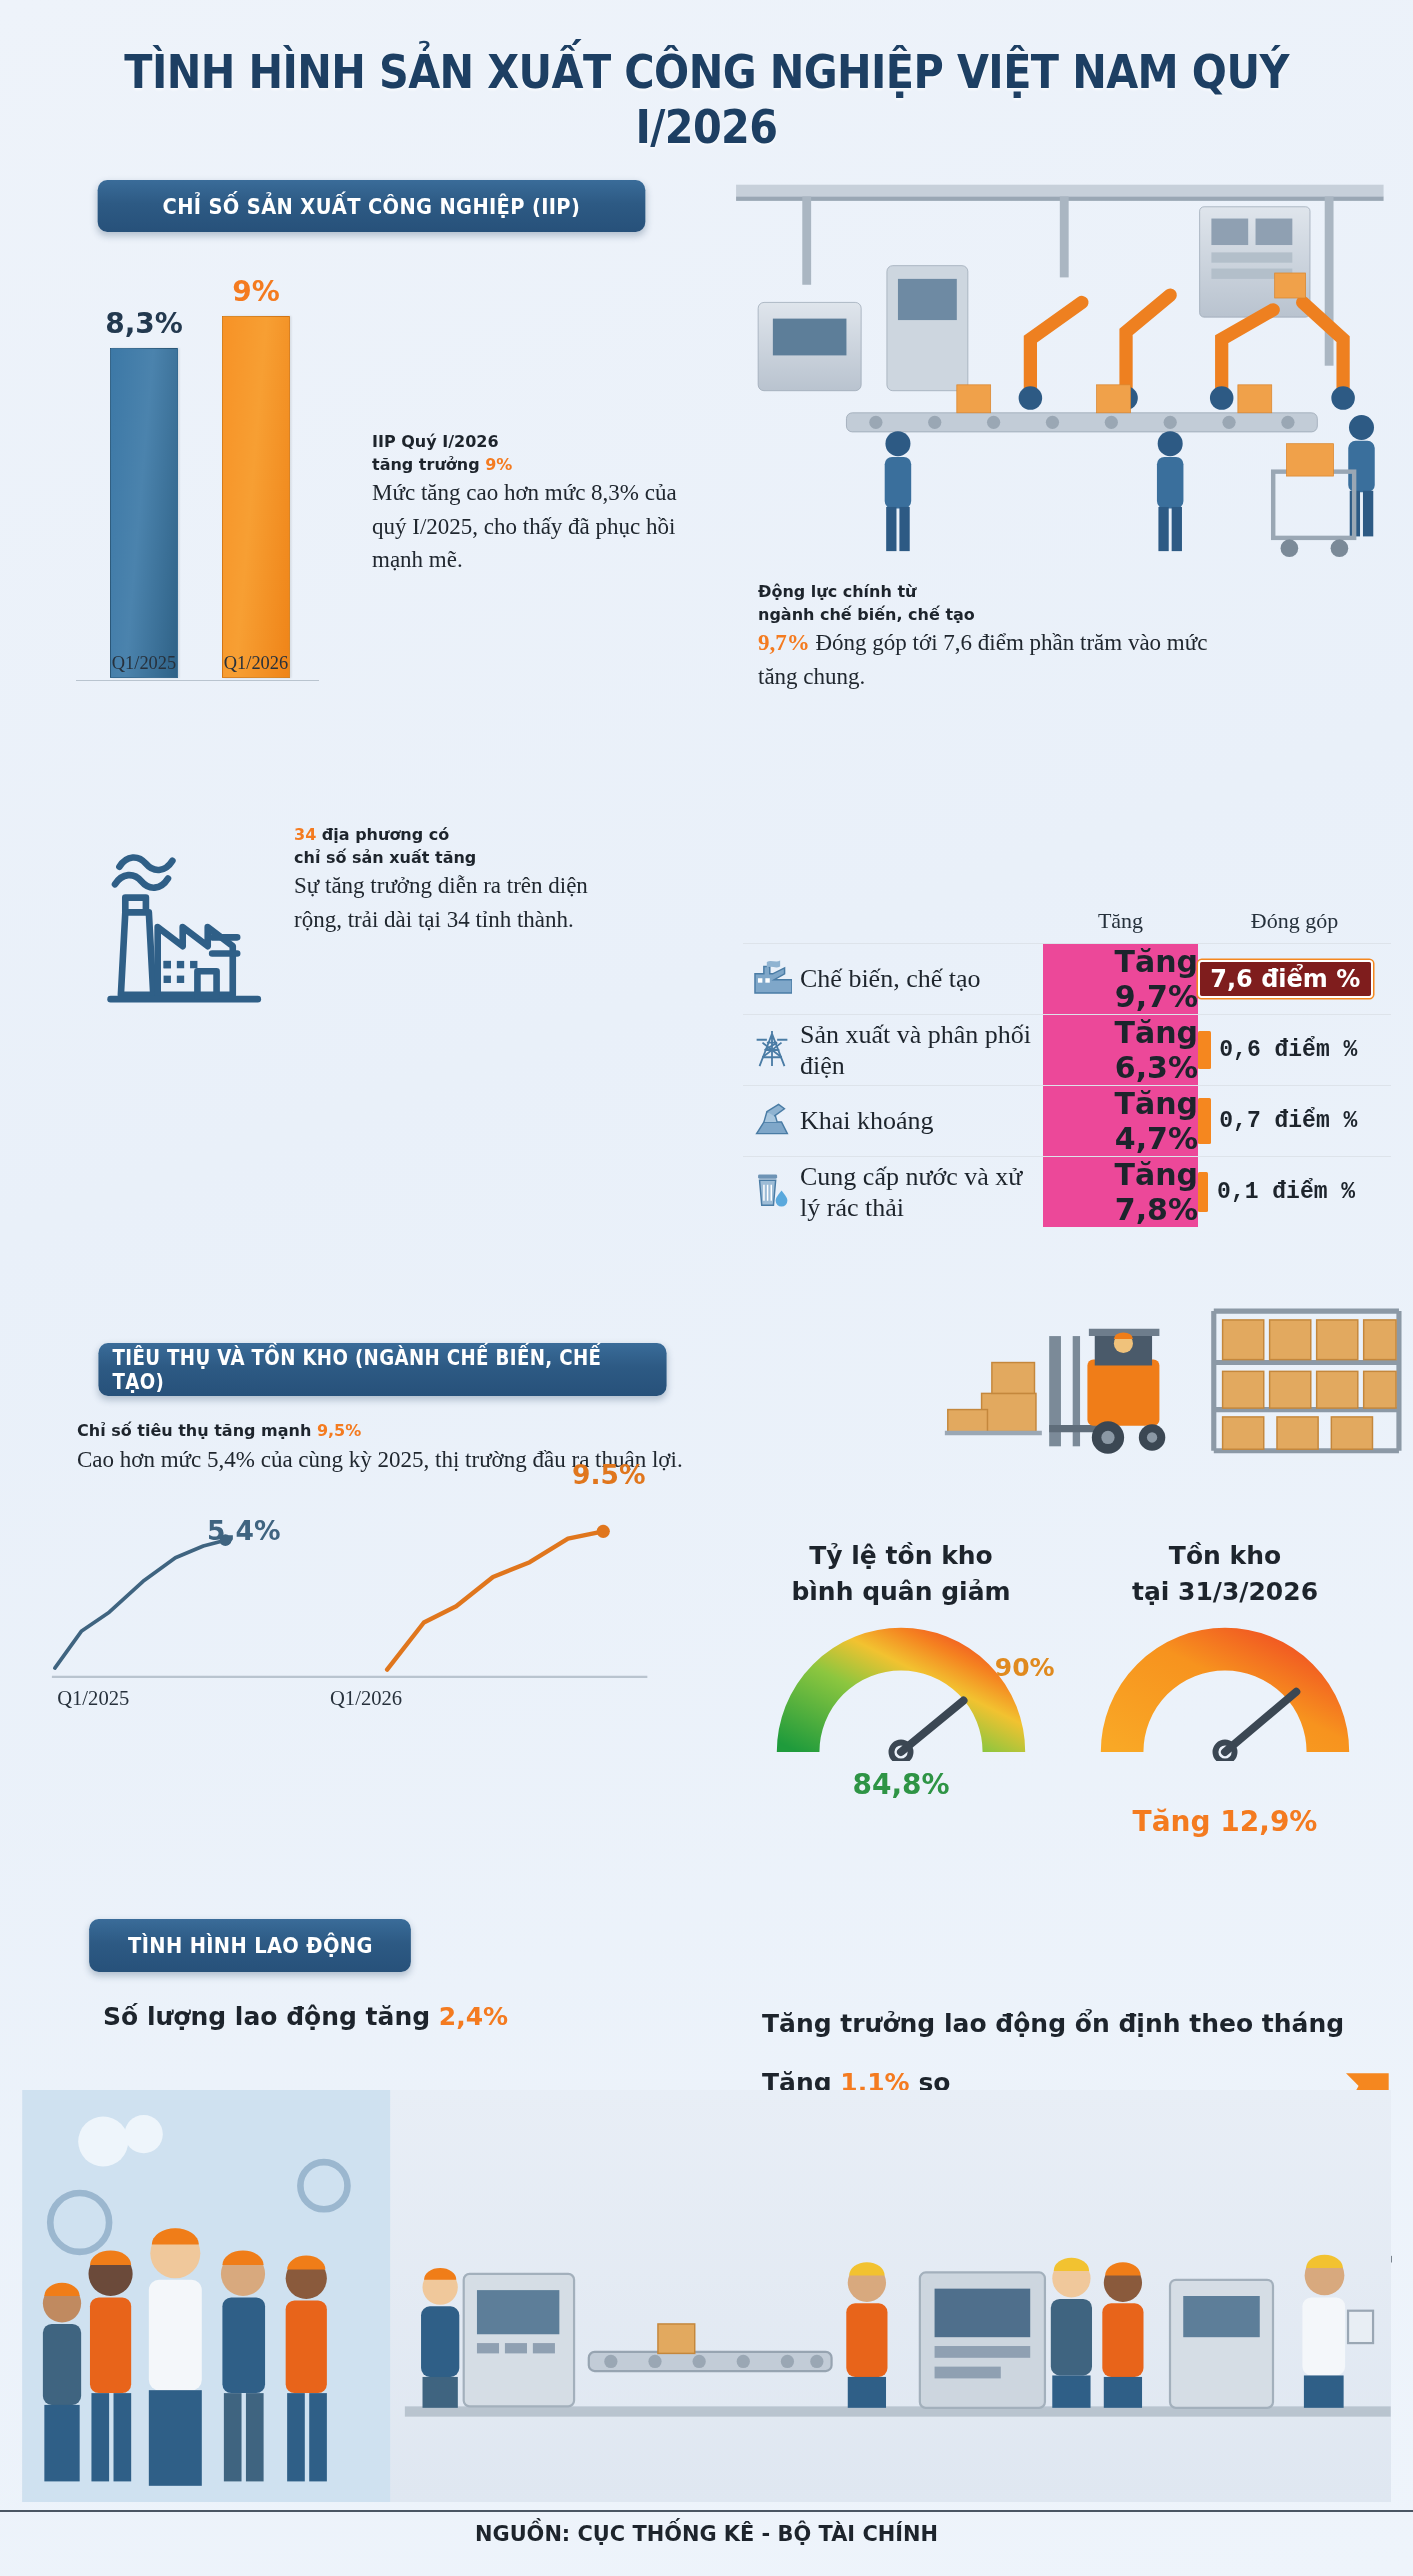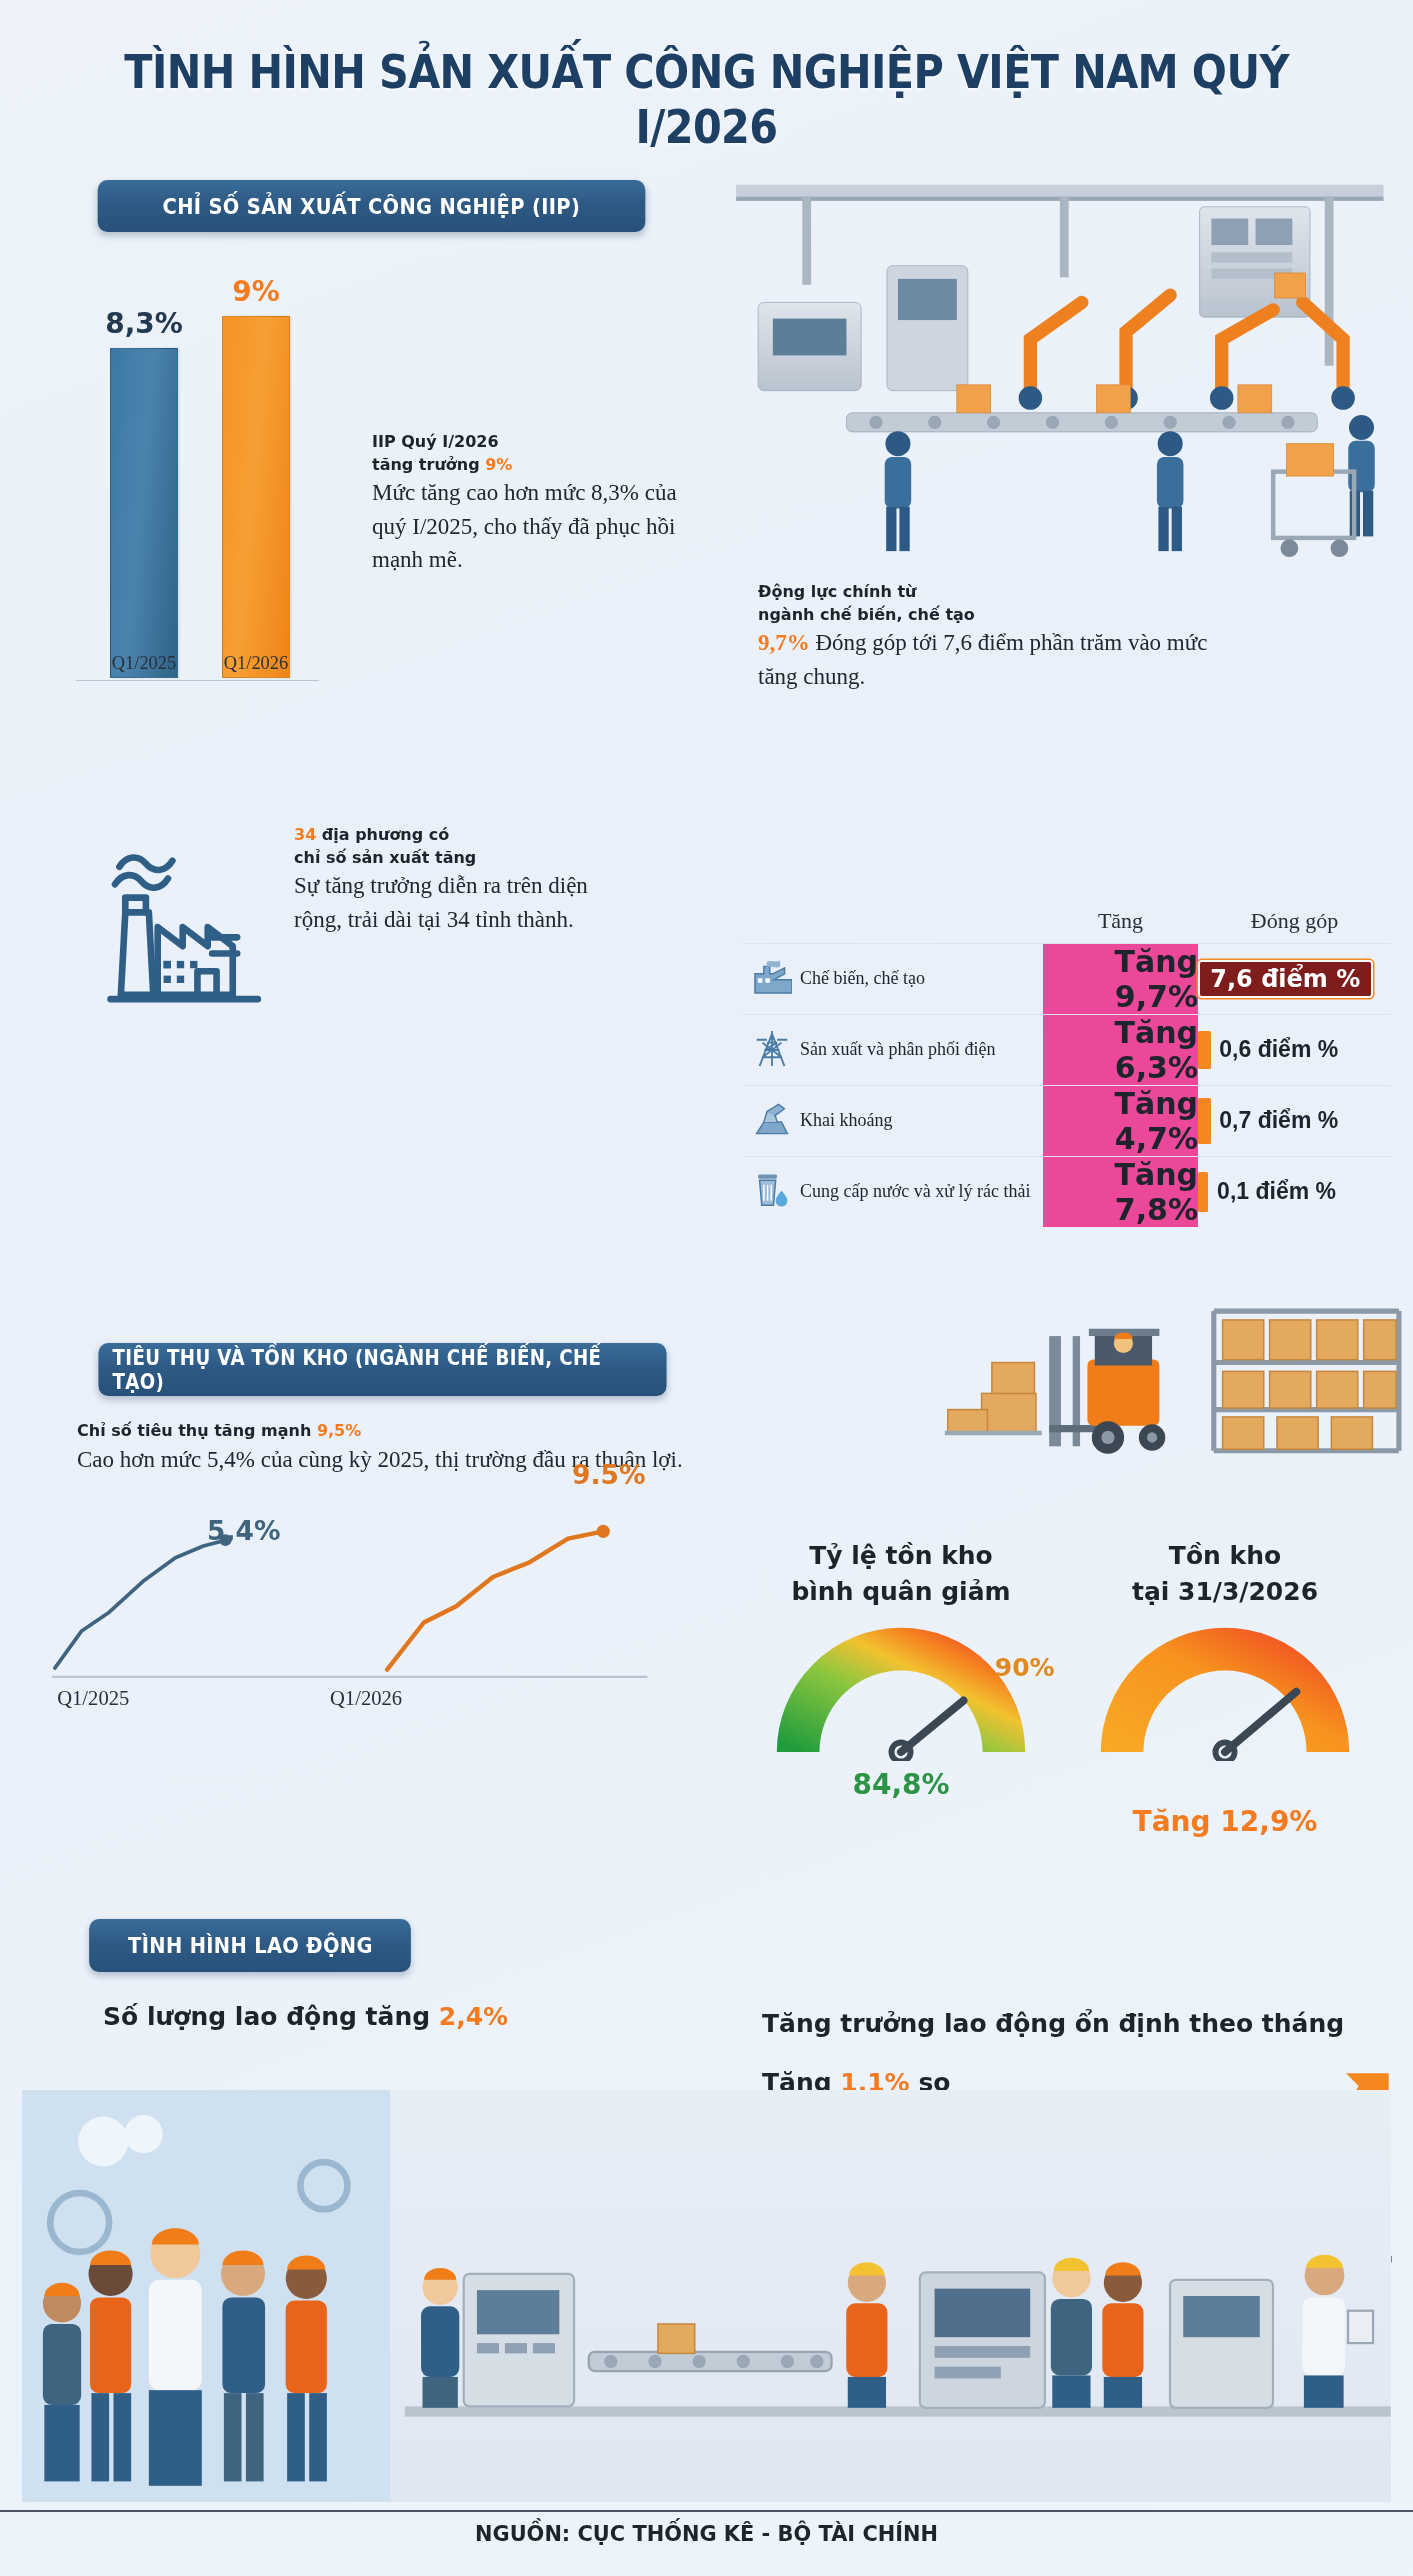--- a/index.html
+++ b/index.html
@@ -102,35 +102,35 @@
   #contrib-table { position: absolute; left: 743px; top: 905px; width: 648px; }
   #contrib-table table { border-collapse: collapse; width: 648px; }
   #contrib-table th {
     font-family: "Liberation Serif", serif; font-weight: 400; font-size: 22px;
     color: #25303b; padding: 2.9px 4.4px 8.8px; text-align: center;
   }
   #contrib-table td { padding: 0; vertical-align: middle; }
   .row-sep { border-top: 1.5px solid #dde3ea; }
   .c-icon { width: 57px; text-align: center; padding: 5.9px 1.5px; }
   .c-name {
-    font-family: "Liberation Serif", serif; font-size: 18px; line-height: 1.2;
+    font-family: "Liberation Serif", serif; font-size: 26px; line-height: 1.2;
     color: #1d242c; padding: 7.4px 8.8px 7.4px 2.9px; width: 243px;
   }
   .c-tang {
     background: #ec4899; text-align: right; width: 155px;
     font-family: "DejaVu Sans", sans-serif; font-weight: 700; font-size: 30px; color: #1d242c;
     padding: 10.3px 2.9px;
   }
   .c-dong {
     padding: 8.8px 2.9px 8.8px 0; width: 193px;
   }
   .dong-inner { display: flex; align-items: center; gap: 8.8px; }
   .dong-bar { background: #f5871f; border-radius: 1.5px; flex: none; }
   .dong-txt {
-    font-family: Liberation Sans, sans-serif; font-weight: 700; font-size: 23px; color: #1d242c;
+    font-family: Liberation Mono, monospace; font-weight: 700; font-size: 23px; color: #1d242c;
   }
   .dong-hero {
     background: #7f1d1d; color: #fff; border: 2.2px solid #fff;
     box-shadow: 0 0 0 1.5px #f5871f; border-radius: 3.7px;
     padding: 2.9px 10.3px; font-family: "DejaVu Sans", sans-serif;
     font-weight: 700; font-size: 24px; white-space: nowrap;
   }
 
   
   #line-chart { position: absolute; left: 44px; top: 1524px; width: 648px; height: 316px; }

